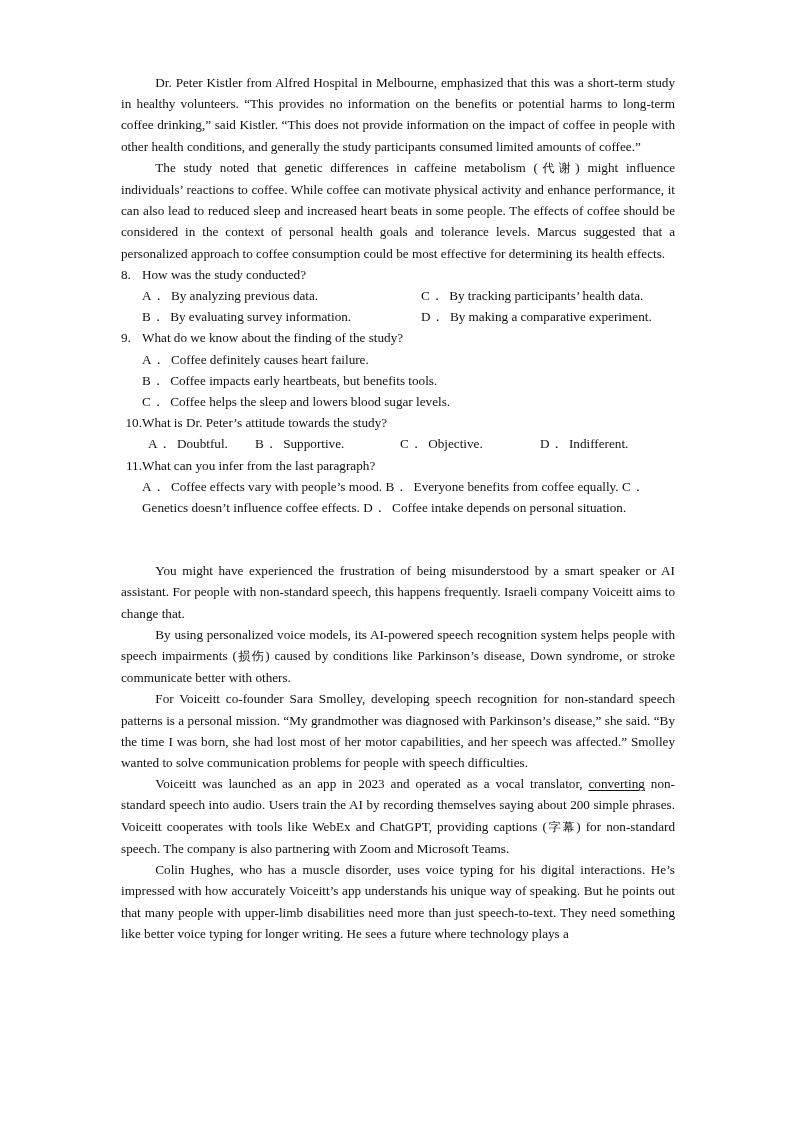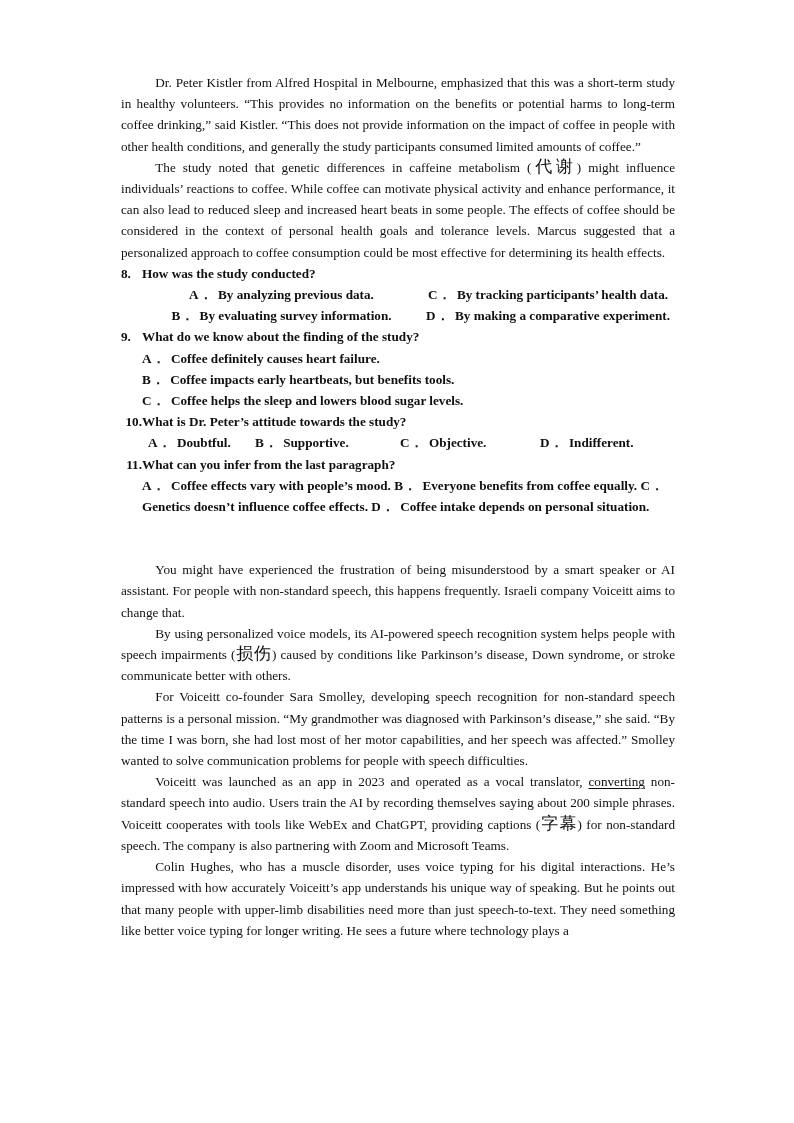--- a/index.html
+++ b/index.html
@@ -34,29 +34,28 @@
     hyphens: none;
   }
   .gap-block {
     height: 42px;
   }
   u.under {
     text-decoration: underline;
     text-underline-offset: 2px;
   }
   .cjk {
-    font-family: Liberation Mono, monospace;
-    font-size: 17px;
+    font-family: Liberation Sans, sans-serif;
+    font-size: 12px;
   }
 
   
   .q {
     font-size: 13.2px;
     line-height: 21.2px;
-    font-weight: bold;
   }
   .q-stem {
     display: block;
     white-space: pre;
     text-indent: 0;
   }
   .q-num {
     display: inline-block;
     min-width: 21px;
   }
@@ -68,21 +67,20 @@
   
   .opts-2col {
     display: grid;
     grid-template-columns: 279px 1fr;
     padding-left: 21px;
   }
   .opts-2col .opt {
     font-size: 13.2px;
     line-height: 21.2px;
     white-space: nowrap;
-    text-align: center;
   }
 
   
   .opts-1col {
     padding-left: 21px;
   }
   .opts-1col .opt {
     font-size: 13.2px;
     line-height: 21.2px;
     white-space: nowrap;

